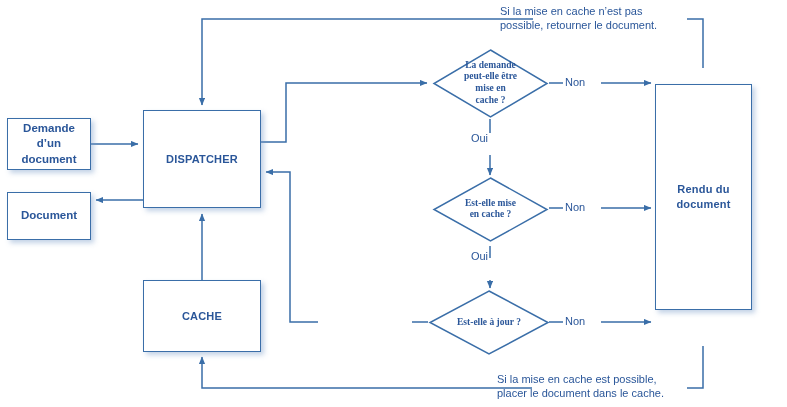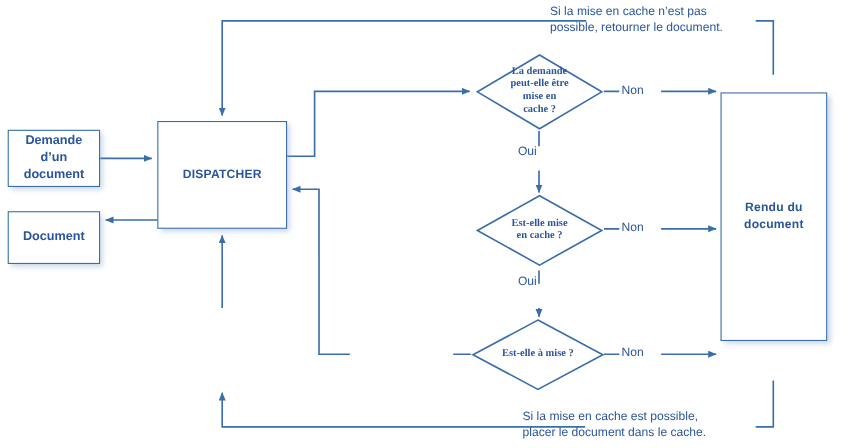--- a/index.html
+++ b/index.html
@@ -125,20 +125,21 @@
   </svg>
 
   <div class="node box box-small txt-multi" style="left:7px; top:118px; width:84px; height:52px;">Demande
 d’un
 document</div>
 
   <div class="node box box-small txt-multi" style="left:7px; top:192px; width:84px; height:48px;">Document</div>
 
   <div class="node box box-big txt-multi" style="left:143px; top:110px; width:118px; height:98px;">DISPATCHER</div>
 
+  <div class="node box box-big txt-multi" style="left:143px; top:280px; width:118px; height:72px;">CACHE</div>
 
   <div class="node box box-big txt-multi" style="left:655px; top:84px; width:97px; height:226px;">Rendu du
 document</div>
 
   <div class="diamond-wrap" style="left:432px; top:48px; width:117px; height:71px;">
     <svg class="diamond-shape" viewBox="0 0 117 71" xmlns="http://www.w3.org/2000/svg">
       <polygon points="58.5,2 115,35.5 58.5,69 2,35.5" fill="#ffffff" stroke="#3a6ea8" stroke-width="1.5"></polygon>
     </svg>
     <div class="diamond-label">La demande
 peut-elle être
@@ -151,33 +152,33 @@
       <polygon points="58.5,2 115,33.5 58.5,65 2,33.5" fill="#ffffff" stroke="#3a6ea8" stroke-width="1.5"></polygon>
     </svg>
     <div class="diamond-label">Est-elle mise
 en cache ?</div>
   </div>
 
   <div class="diamond-wrap" style="left:428px; top:289px; width:122px; height:67px;">
     <svg class="diamond-shape" viewBox="0 0 122 67" xmlns="http://www.w3.org/2000/svg">
       <polygon points="61,2 120,33.5 61,65 2,33.5" fill="#ffffff" stroke="#3a6ea8" stroke-width="1.5"></polygon>
     </svg>
-    <div class="diamond-label" style="width:110px;">Est-elle à mise ?</div>
+    <div class="diamond-label" style="width:110px;">Est-elle à jour ?</div>
   </div>
 
   <div class="edge-label" style="left:565px; top:75px; width:36px;">Non</div>
 
   <div class="edge-label" style="left:565px; top:200px; width:36px;">Non</div>
 
   <div class="edge-label" style="left:565px; top:314px; width:36px;">Non</div>
 
   <div class="edge-label" style="left:456px; top:131px; width:32px; text-align:right;">Oui</div>
 
   <div class="edge-label" style="left:456px; top:249px; width:32px; text-align:right;">Oui</div>
 
 
   <div class="edge-label" style="left:500px; top:4px; width:188px;">Si la mise en cache n’est pas
 possible, retourner le document.</div>
 
-  <div class="edge-label" style="left:475px; top:372px; width:190px;">Si la mise en cache est possible,
+  <div class="edge-label" style="left:497px; top:372px; width:190px;">Si la mise en cache est possible,
 placer le document dans le cache.</div>
 
 </div>
 
 </body></html>

